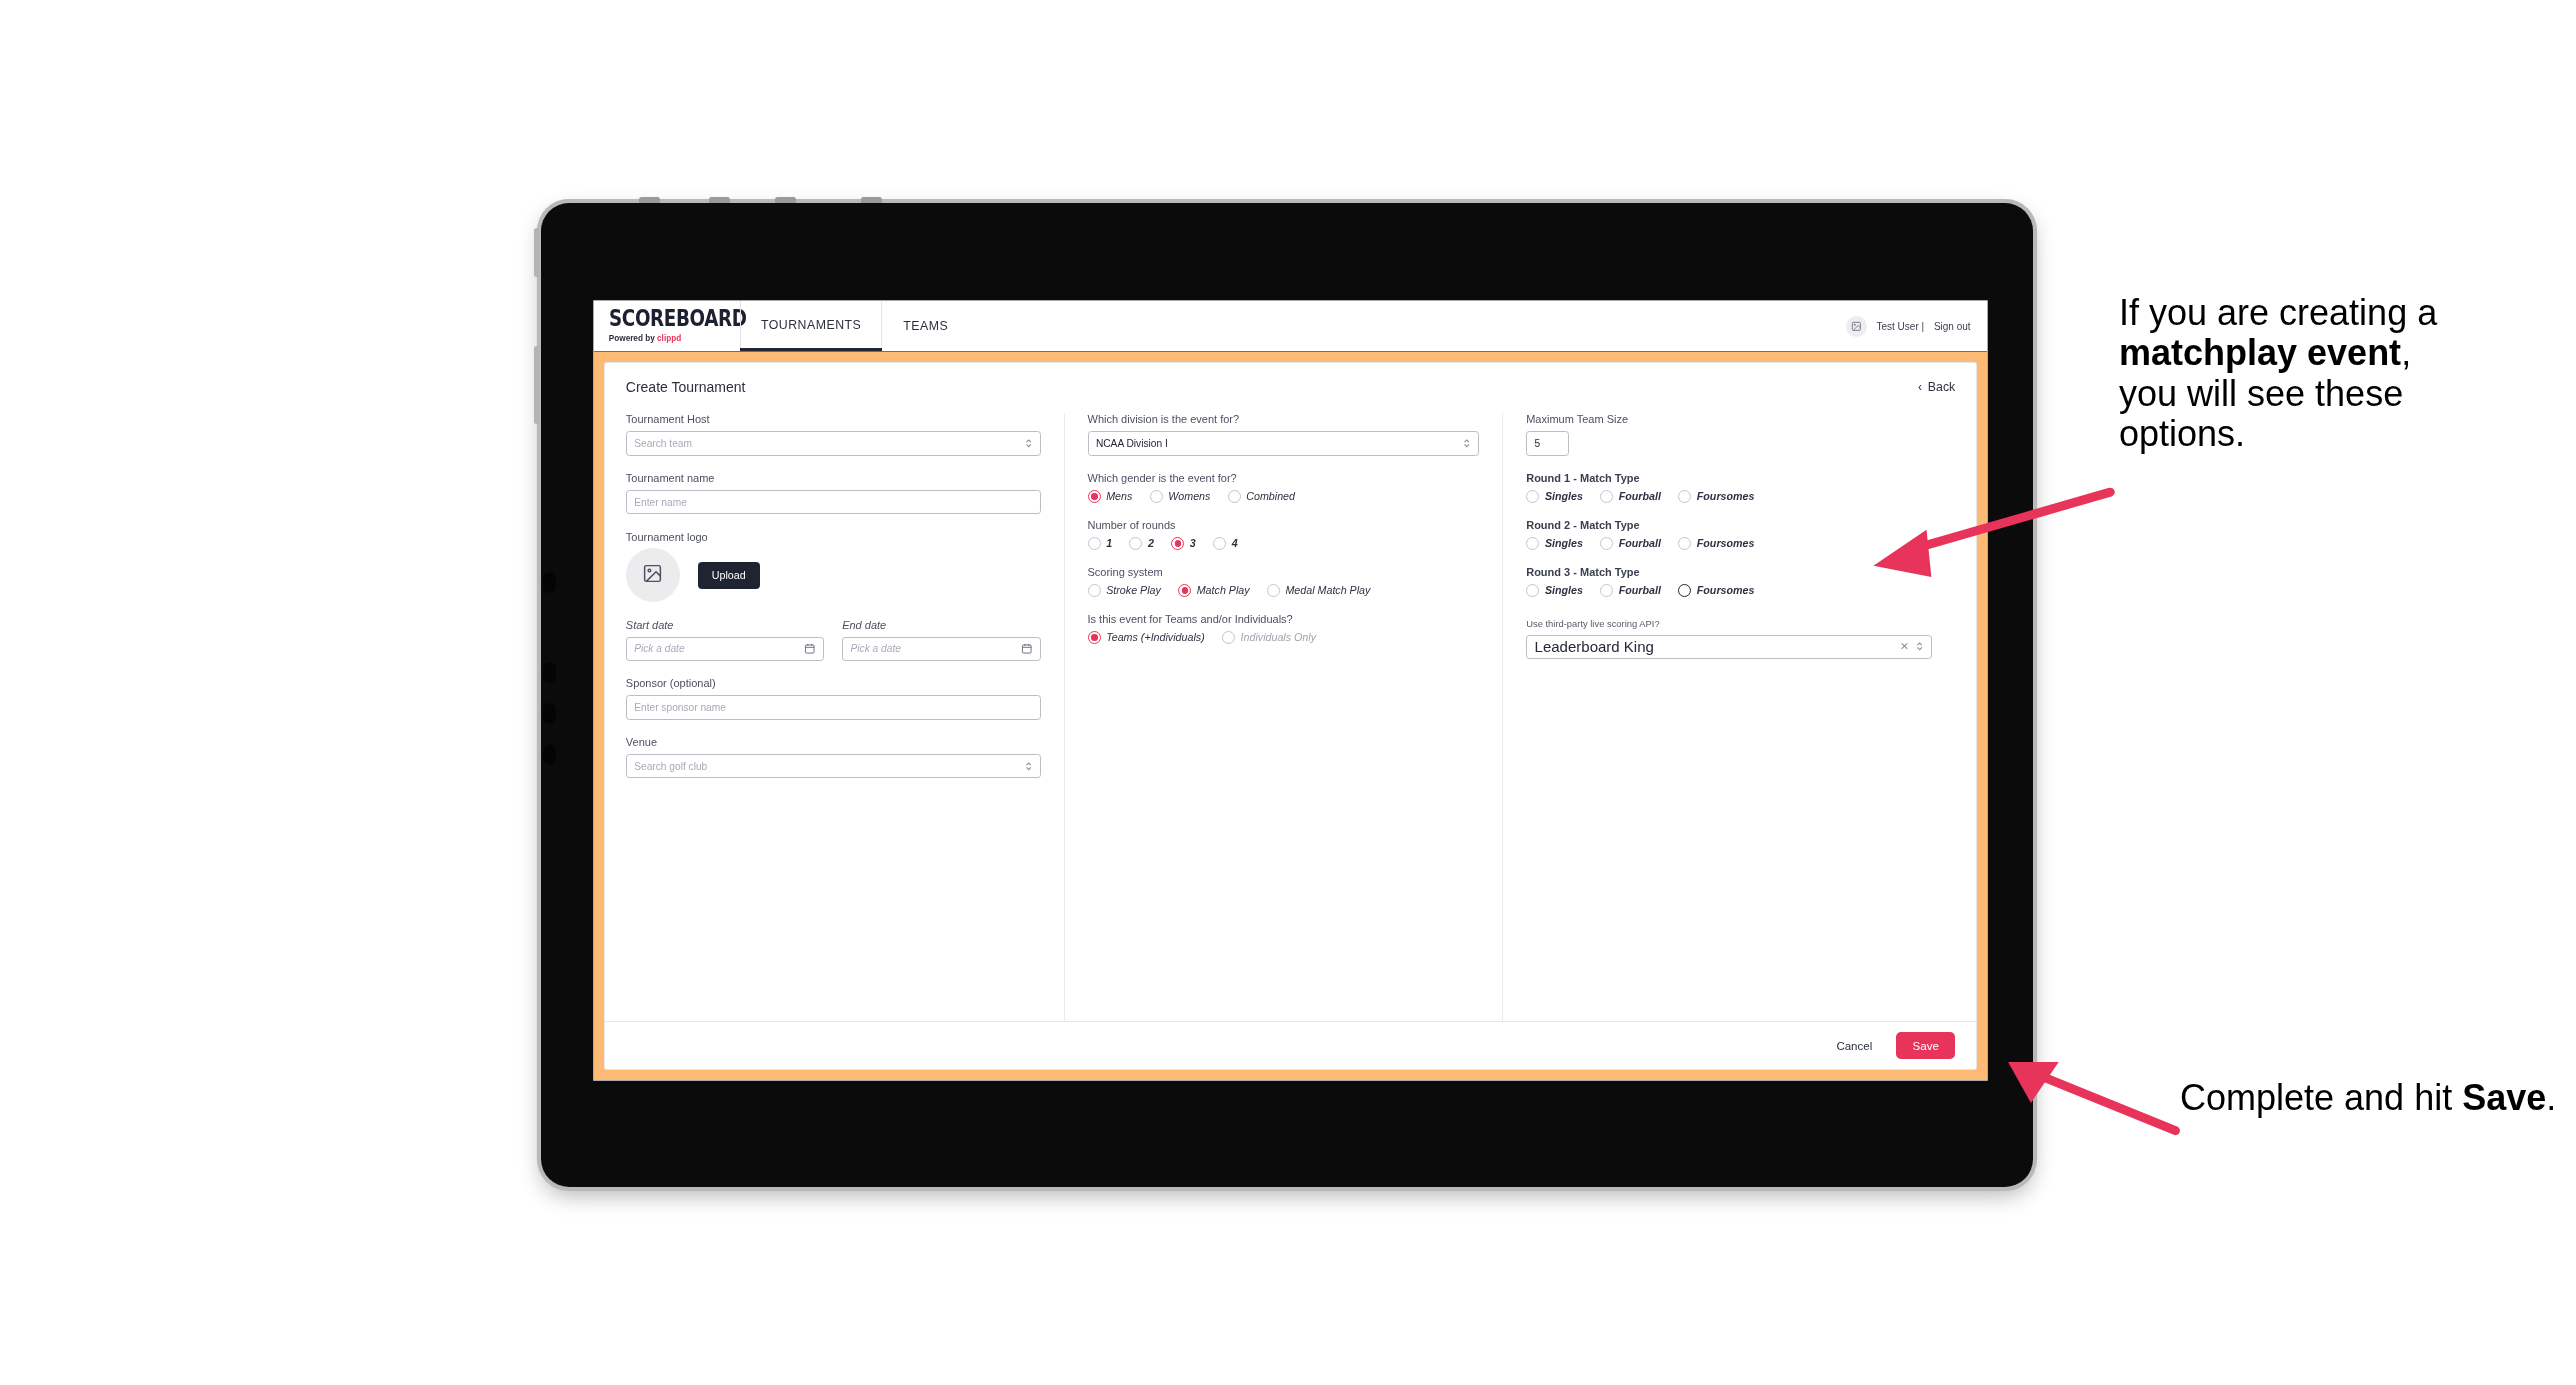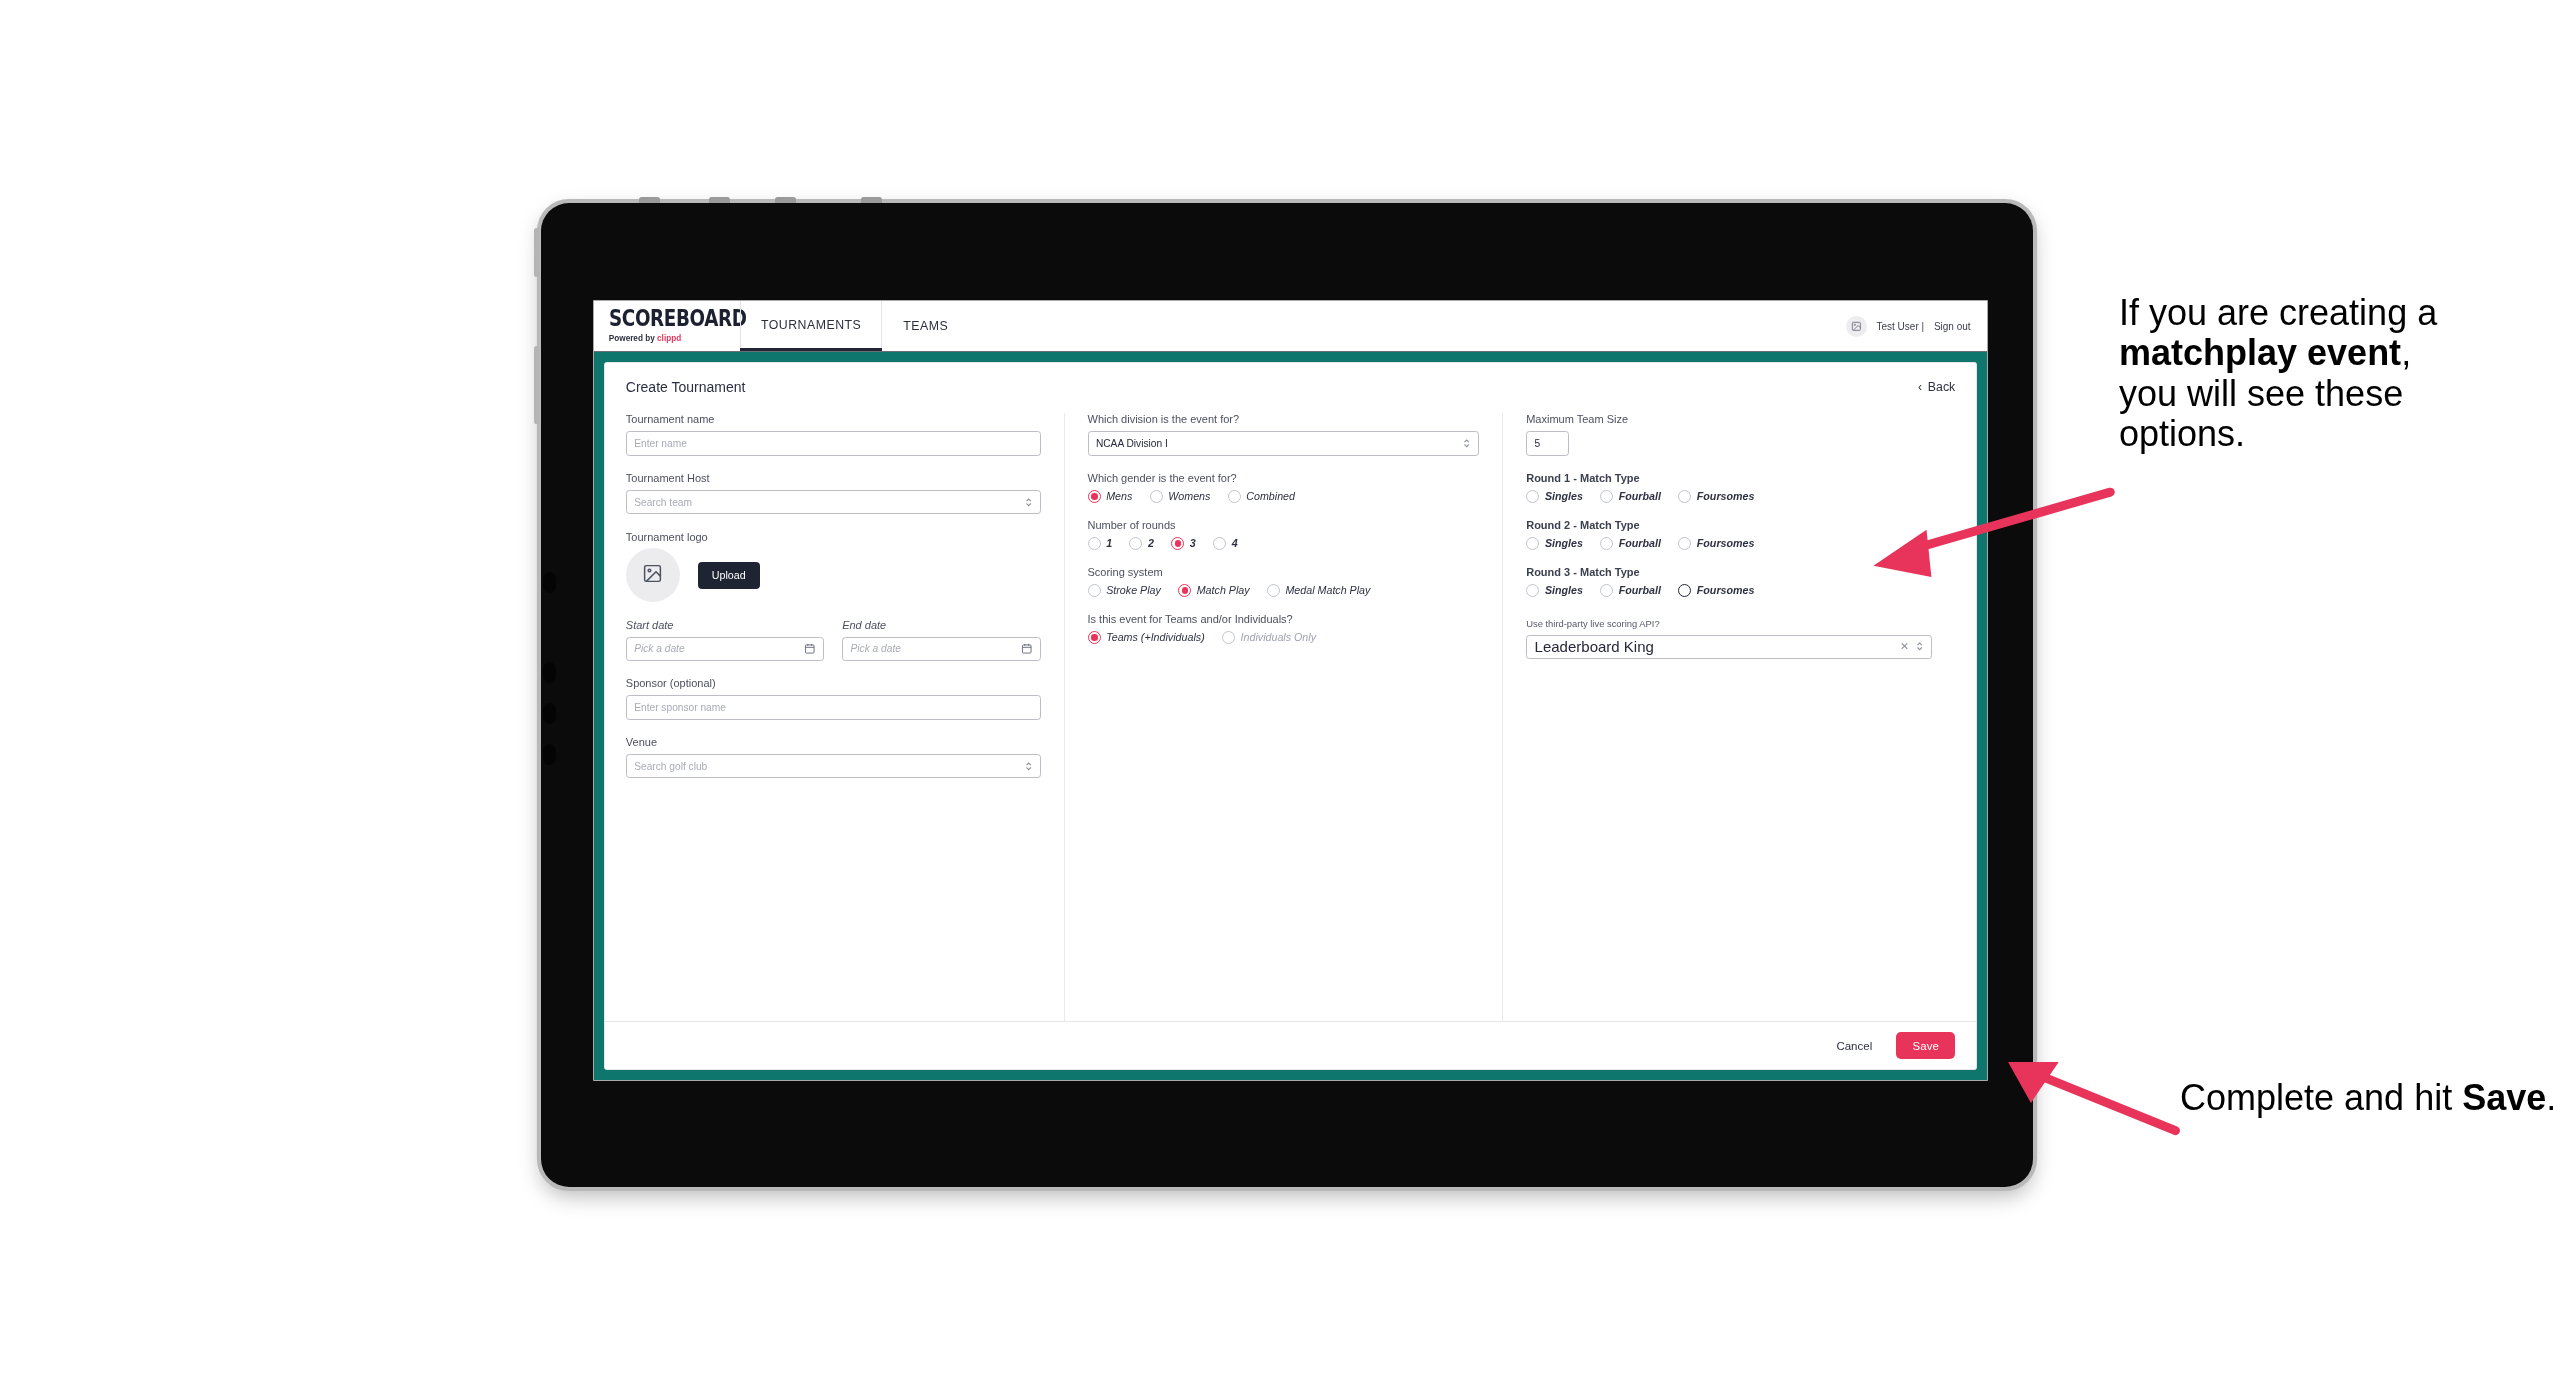--- a/index.html
+++ b/index.html
@@ -32,21 +32,21 @@
   .edge-btn {
     position: absolute; left: -7.4px; width: 5.7px;
     background: #b4b4b4; border-radius: 2.5px 0 0 2.5px;
   }
 
   
   #screen {
     position: absolute;
     left: 53px; top: 98px;
     width: 1393px; height: 779px;
-    background: #0f766e;
+    background: #fdba74;
     overflow: hidden;
     box-shadow: 0 0 0 0.8px #d0d0d4;
   }
 
   
   #topbar {
     height: 51px; background: #fff;
     border-bottom: 1.6px solid #6d6d78;
     display: flex; align-items: stretch;
     position: relative;
@@ -227,36 +227,36 @@
           <span>‹</span>
           <span>Back</span>
         </div>
       </div>
 
       <div id="cols">
 
         <div class="col c1">
 
           <div class="fgroup">
-            <span class="lbl">Tournament name</span>
-            <div class="inp">
-              <span class="ph">Enter name</span>
-            </div>
-          </div>
-
-          <div class="fgroup">
             <span class="lbl">Tournament Host</span>
             <div class="inp">
               <span class="ph">Search team</span>
               <span class="right">
                 <svg width="7.4" height="10.7" viewBox="0 0 10 14" fill="none" stroke="#8a8f9c" stroke-width="1.4">
                     <path d="M2 5.5L5 2.5l3 3"></path>
                     <path d="M2 8.5l3 3 3-3"></path>
                   </svg>
               </span>
+            </div>
+          </div>
+
+          <div class="fgroup">
+            <span class="lbl">Tournament name</span>
+            <div class="inp">
+              <span class="ph">Enter name</span>
             </div>
           </div>
 
           <div class="fgroup">
             <span class="lbl">Tournament logo</span>
             <div id="logo-row">
               <div id="logo-circle">
                 <span>
                   <svg width="21" height="21" viewBox="0 0 24 24" fill="none" stroke="#4c5160" stroke-width="1.7">
                     <rect x="3" y="3" width="18" height="18" rx="2"></rect>

